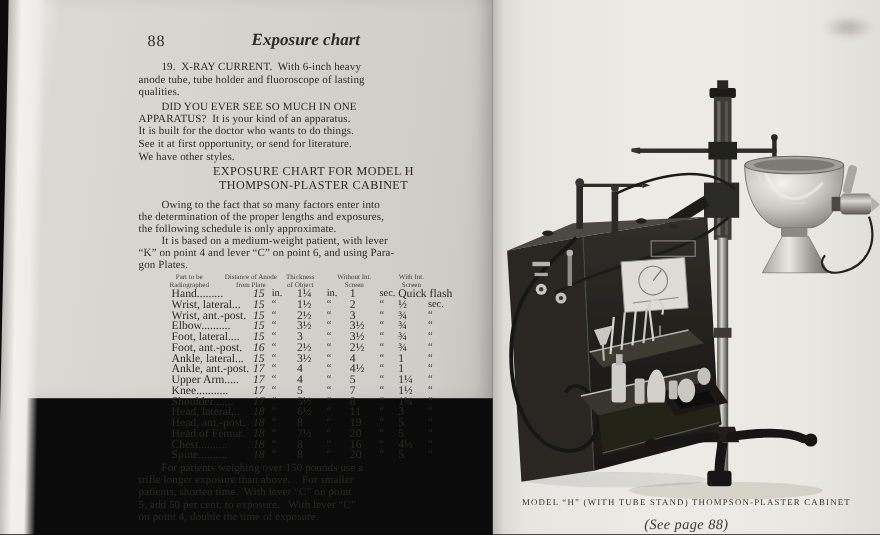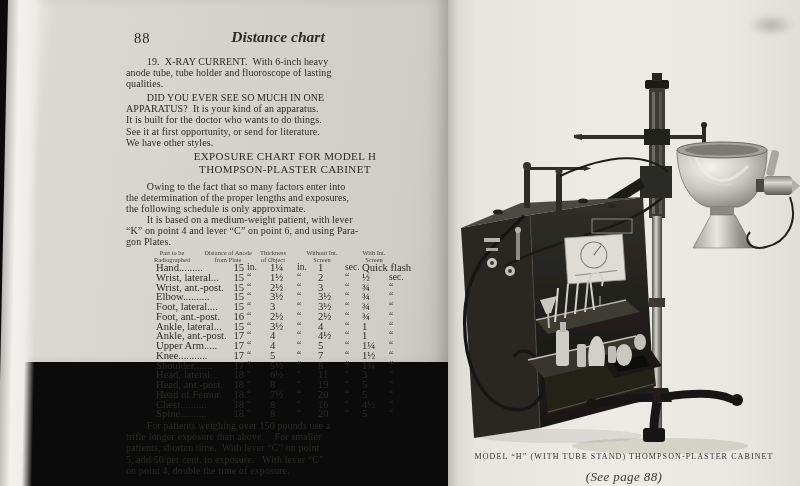--- a/index.html
+++ b/index.html
@@ -44,38 +44,38 @@
   .pbasis{top:188px;}
   .pfooter{top:394px;}
   
   .table{position:absolute;left:16px;top:224px;width:302px;height:194px;}
   .th{position:absolute;top:0;transform:translateX(-50%);text-align:center;
     white-space:pre-line;font-size:6.4px;line-height:6.6px;color:#3f3e38;}
   .rows{position:absolute;left:0;top:13px;width:302px;margin-left:20px;}
   .tr{display:grid;grid-template-columns:74px 14px 26px 24px 24px 24px 20px 24px 30px;
     height:9.75px;font-size:10.6px;line-height:9.9px;}
   .td{white-space:nowrap;overflow:visible;}
-  .td.num{text-align:right;}
+  .td.num{font-style:italic;}
   .td.unit{padding-left:3px;font-size:9.5px;}
   
   .caption{position:absolute;left:0;top:452px;width:352px;text-align:center;
     font-size:8px;letter-spacing:1.1px;color:#33322d;white-space:nowrap;}
   .caption-note{position:absolute;left:0;top:469px;width:352px;text-align:center;
     font-style:italic;font-size:13px;letter-spacing:.4px;color:#3a3934;}
   
   .photo{position:absolute;left:440px;top:0;width:360px;height:486px;}
 </style>
 </head>
 <body>
 
 <div class="left-page">
   <div class="page-edge"></div>
   <div class="content">
     <div class="pageno">88</div>
-    <div class="runhead">Distance chart</div>
+    <div class="runhead">Exposure chart</div>
 
     <div class="para p19">        19.  X-RAY CURRENT.  With 6-inch heavy
 anode tube, tube holder and fluoroscope of lasting
 qualities.</div>
     <div class="para psales">        DID YOU EVER SEE SO MUCH IN ONE
 APPARATUS?  It is your kind of an apparatus.
 It is built for the doctor who wants to do things.
 See it at first opportunity, or send for literature.
 We have other styles.</div>
     <div class="heading">EXPOSURE CHART FOR MODEL H

